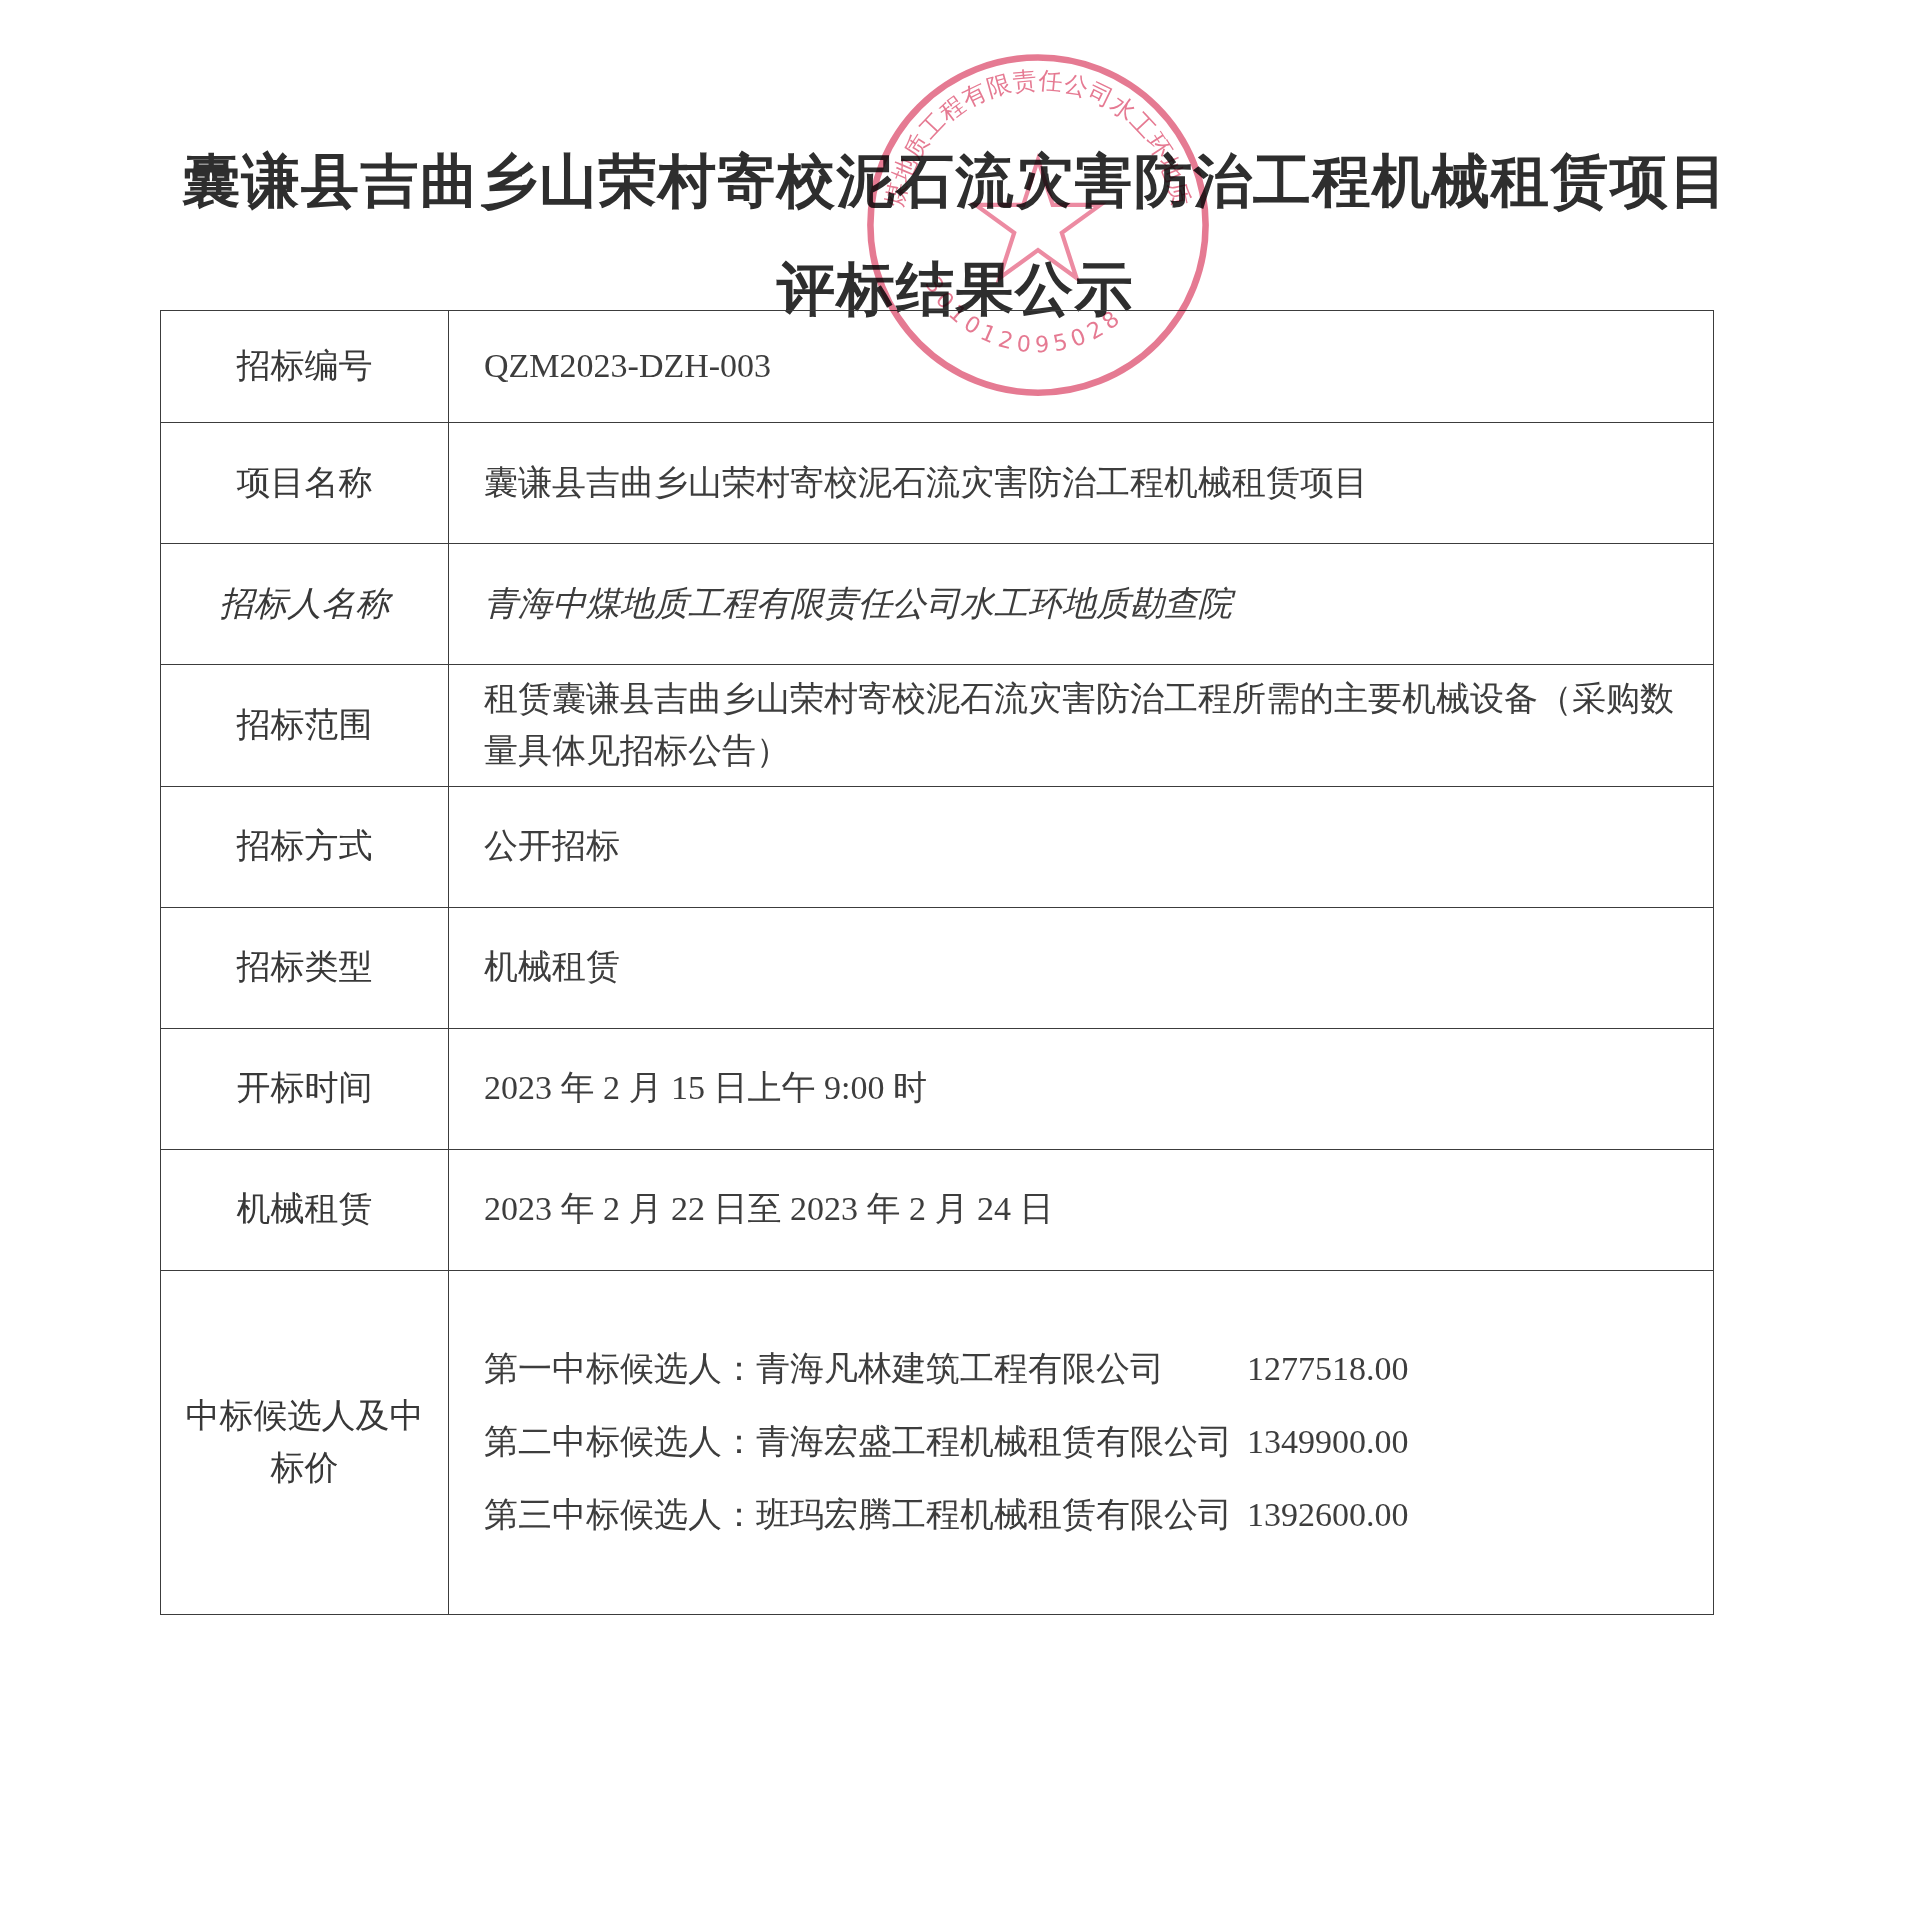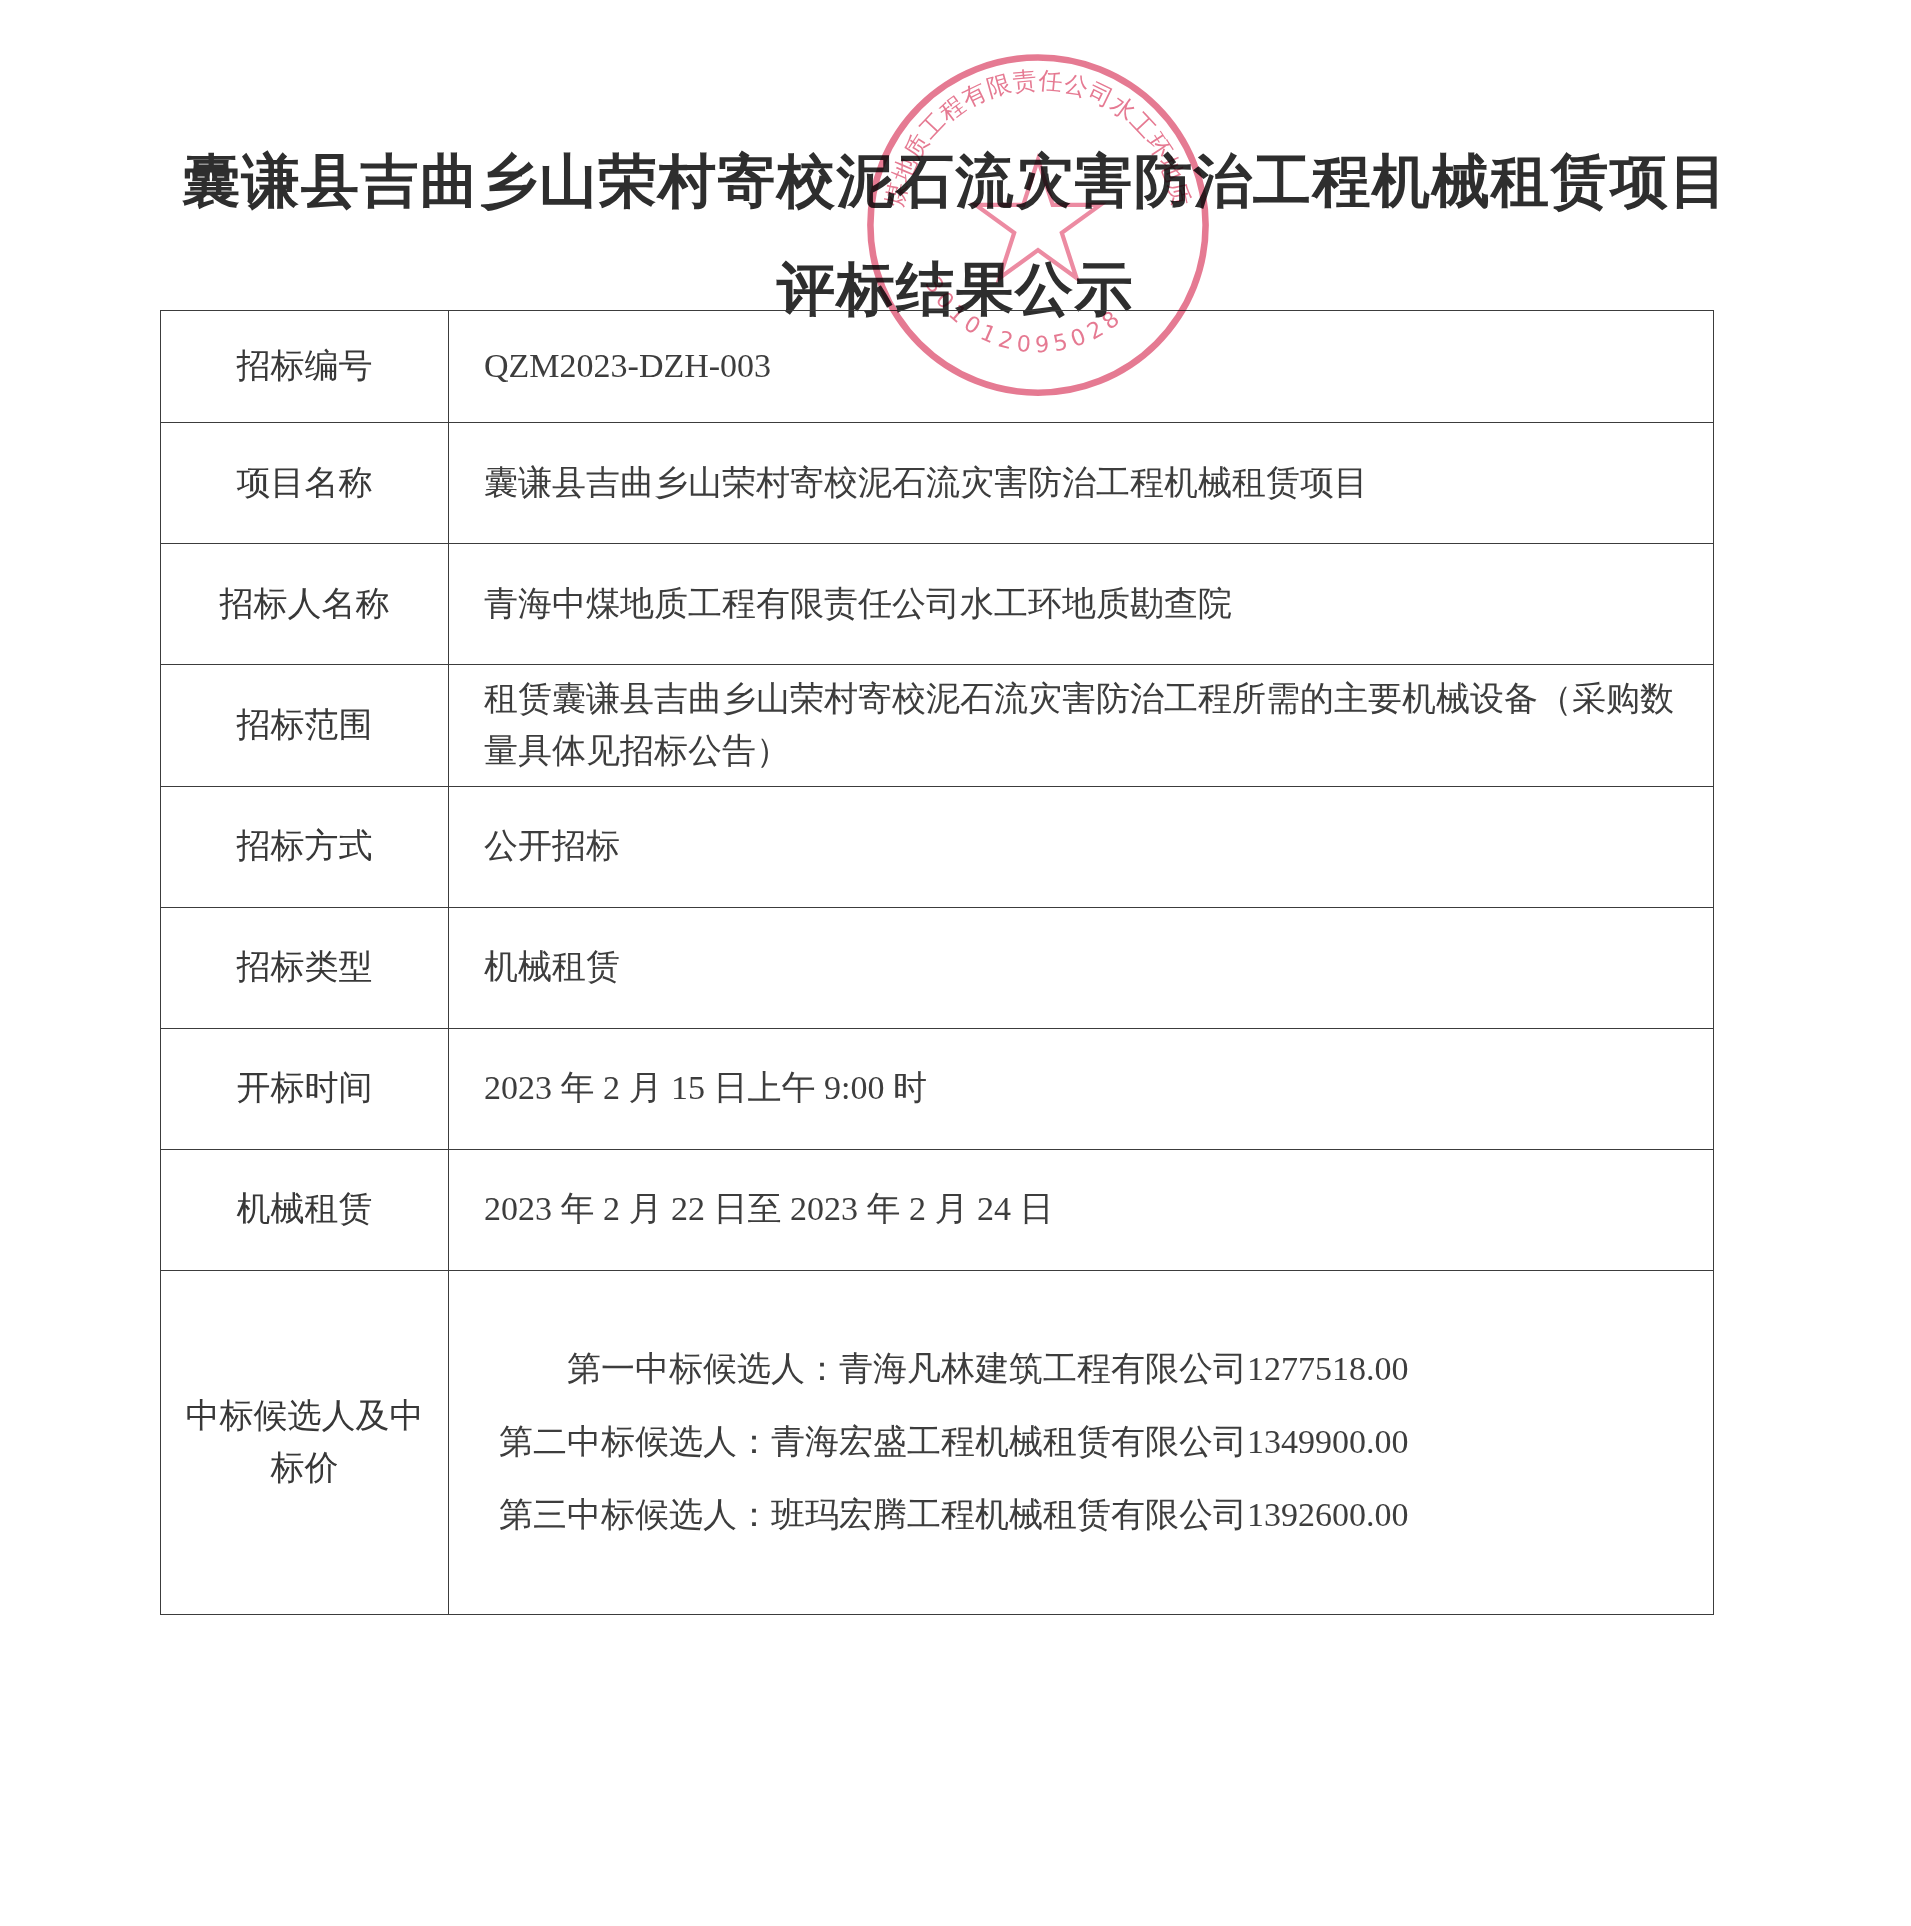--- a/index.html
+++ b/index.html
@@ -24,27 +24,27 @@
     border-collapse:collapse;table-layout:fixed;z-index:1;
   }
   table.bid col.c1{width:288px;}
   table.bid td{
     border:1.9px solid #3c3c3c;
     font-size:34px;line-height:1.55;
     vertical-align:middle;
   }
   td.lbl{text-align:center;padding:0 15.4px;color:#383838;}
   td.val{text-align:left;padding:7.7px 23px 7.7px 35px;}
-  tr.r1{height:112px;} tr.r2{height:121px;} tr.r3{height:121px;}
+  tr.r1{height:112px;} tr.r2{height:121px;} tr.r3{height:121px;font-style:italic;}
   tr.r4{height:121px;} tr.r5{height:121px;font-family:Liberation Serif, serif;} tr.r6{height:121px;}
   tr.r7{height:121px;} tr.r8{height:121px;} tr.r9{height:344px;}
   tr.r10{height:292px;}
   .cand-wrap{display:flex;flex-direction:column;gap:20px;}
   .cand-line{display:flex;flex-direction:row;align-items:baseline;}
-  .cand-left{width:763px;flex:0 0 auto;text-align:right;}
+  .cand-left{width:763px;flex:0 0 auto;}
   .cand-price{flex:0 0 auto;}
   td.slashcell{padding-left:150px;}
   .seal{
     position:absolute;left:853px;top:44px;width:370px;height:366px;
     z-index:2;opacity:0.82;mix-blend-mode:multiply;pointer-events:none;
   }
 </style>
 </head>
 <body>
 

